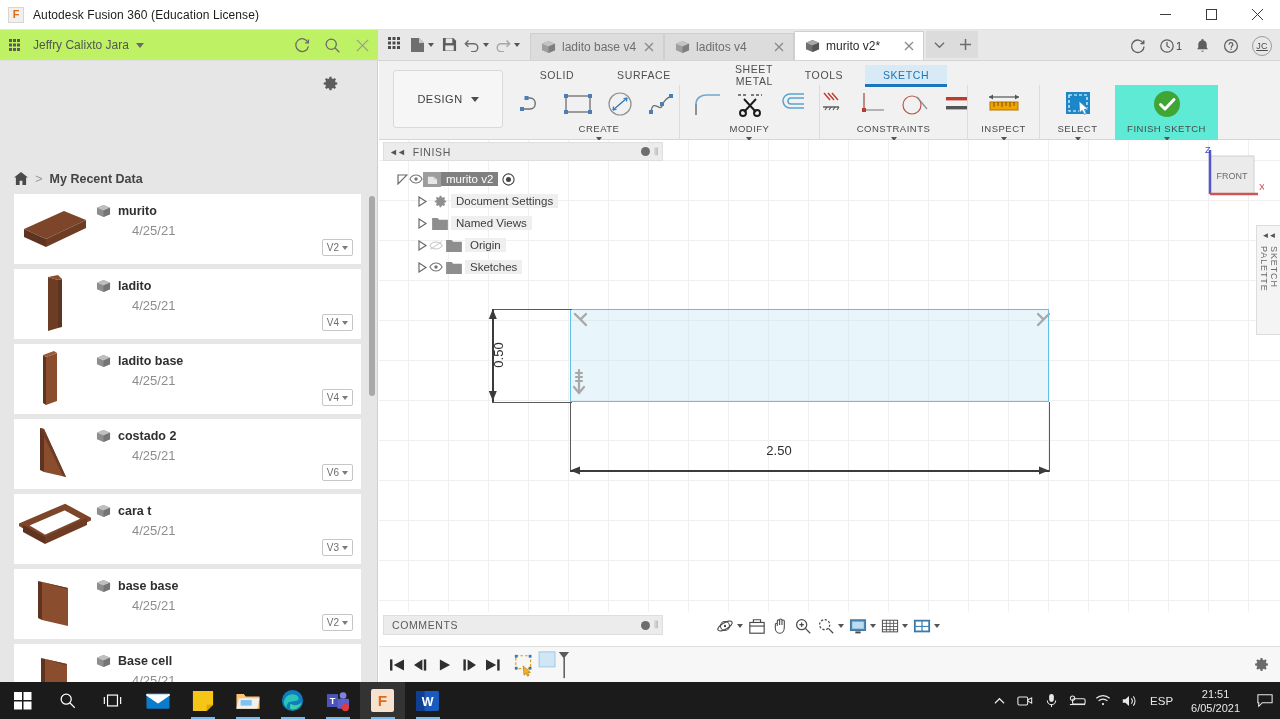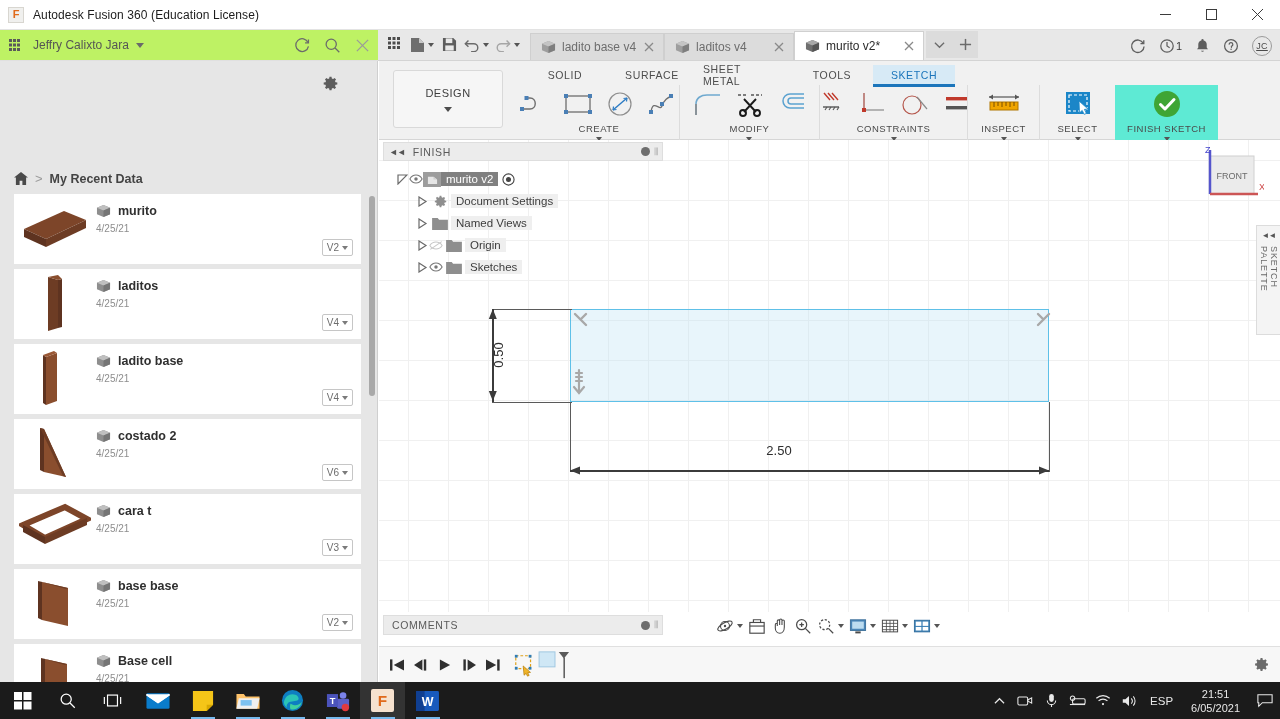--- a/index.html
+++ b/index.html
@@ -101,44 +101,44 @@
   .bc-home { color: #4a4a4a; display: flex; }
   .bc-sep { color: #9a9a9a; font-weight: normal; font-size: 13px; }
   .dp-list { position: absolute; left: 14px; top: 133px; width: 347px; bottom: 0; overflow: hidden; }
   .dp-item {
     position: relative; height: 70px; background: #ffffff; margin-bottom: 5px;
     display: flex; align-items: flex-start;
   }
   .dp-thumb { width: 82px; height: 70px; flex: none; display: flex; align-items: center; justify-content: center; }
   .dp-meta { padding-top: 10px; }
   .dp-title { font-size: 12.5px; font-weight: bold; color: #2f2f2f; display: flex; align-items: center; gap: 7px; }
-  .dp-date { font-size: 10px; color: #8d8d8d; margin-top: 5px; }
+  .dp-date { font-size: 13px; color: #8d8d8d; margin-top: 5px; margin-left: 36px; }
   .dp-ver {
     position: absolute; right: 8px; bottom: 8px; height: 17px; min-width: 30px;
     border: 1px solid #c6c6c6; border-radius: 2px; background: #fff;
     font-size: 10px; color: #6d6d6d; display: flex; align-items: center;
     justify-content: center; gap: 3px; padding: 0 4px;
   }
   .dp-scroll {
     position: absolute; right: 2px; top: 135px; width: 6px; height: 200px;
     background: #a9a9a9; border-radius: 3px;
   }
 
   
   .ribbon {
     position: absolute; left: 379px; top: 61px; width: 901px; height: 79px;
     background: #f1f1f1; border-bottom: 1px solid #d6d6d6;
   }
   .design-btn {
     position: absolute; left: 14px; top: 9px; width: 110px; height: 58px;
     border: 1px solid #d9d9d9; border-radius: 3px; background: #f6f6f6;
     display: flex; align-items: center; justify-content: center;
-    font-size: 11px; color: #3d3d3d; letter-spacing: .5px; gap: 8px; flex-direction: column;
-  }
-  .wsbar { position: absolute; left: 140px; top: 4px; height: 20px; display: flex; }
+    font-size: 11px; color: #3d3d3d; letter-spacing: .5px; gap: 8px;
+  }
+  .wsbar { position: absolute; left: 132px; top: 4px; height: 20px; display: flex; text-align: right; }
   .ws-tab {
     font-size: 10.5px; color: #4d4d4d; letter-spacing: .6px; height: 20px;
     display: flex; align-items: center; justify-content: center; padding: 0 10px;
   }
   .ws-tab.active { color: #1b75bb; background: #d7eaf6; }
   .ws-underline { position: absolute; left: 0; bottom: -2px; height: 3px; width: 100%; background: #1b75bb; }
   .panels { position: absolute; left: 140px; top: 24px; right: 0; height: 55px; display: flex; align-items: stretch; }
   .panel { position: relative; display: flex; flex-direction: column; align-items: center; padding: 0 5px; }
   .panel.sep { border-left: 1px solid #dcdcdc; }
   .panel-icons { display: flex; align-items: center; gap: 2px; height: 38px; }
@@ -512,21 +512,21 @@
             <path d="M8 4l10-2 4 4-4 1z" fill="#8a4e2e"></path>
           </svg>
         </div>
         <div class="dp-meta">
           <div class="dp-title">
             <svg width="15" height="14" viewBox="0 0 16 15">
               <path d="M8 1L15 4v7l-7 3-7-3V4z" fill="#8e8e8e"></path>
                 <path d="M8 1L15 4 8 7 1 4z" fill="#bfbfbf"></path>
                 <path d="M8 7v7l7-3V4z" fill="#757575"></path>
             </svg>
-            <span>laditos</span>
+            <span>ladito</span>
           </div>
           <div class="dp-date">4/25/21</div>
         </div>
         <div class="dp-ver">
           <span>V4</span>
           <span style="width:0;height:0;border-left:3px solid transparent;border-right:3px solid transparent;border-top:4px solid #7b7b7b"></span>
         </div>
       </div>
 
       <div class="dp-item">

